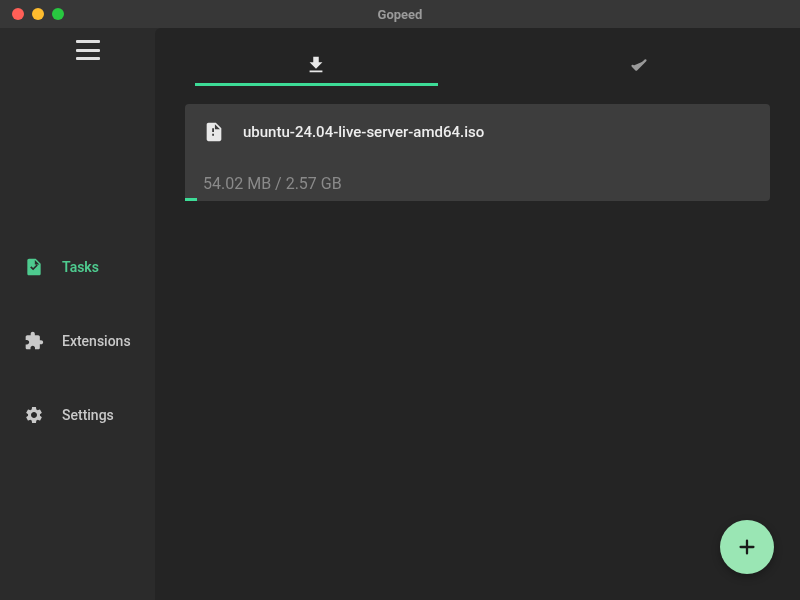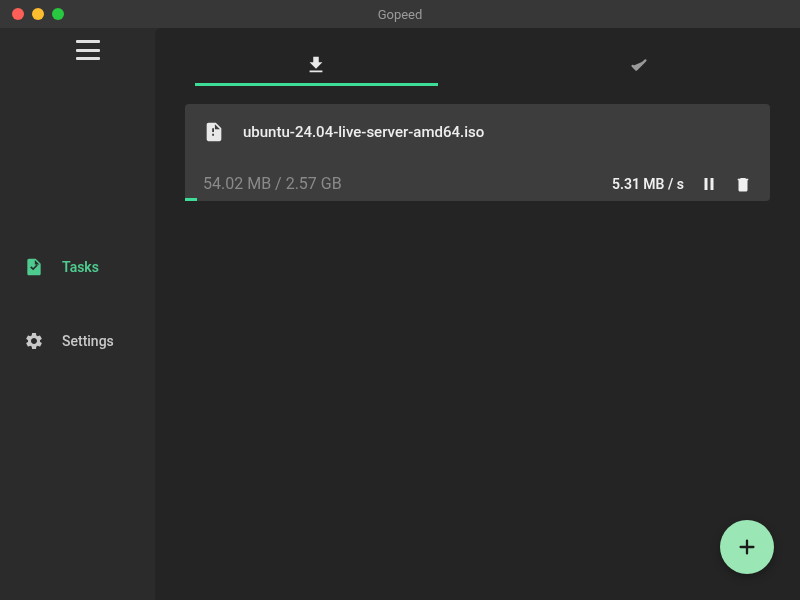--- a/index.html
+++ b/index.html
@@ -30,21 +30,21 @@
     }
     .tl-close { background: #ff5f57; }
     .tl-min { background: #febc2e; }
     .tl-max { background: #28c840; }
     .titlebar-title {
       position: absolute;
       left: 50%;
       transform: translateX(-50%);
       color: #9a9a9a;
       font-size: 13px;
-      font-weight: 400;
+      font-weight: 700;
     }
     .app-body {
       display: flex;
       height: calc(100% - 28px);
     }
     .sidebar {
       width: 155px;
       background: #2b2b2b;
       display: flex;
       flex-direction: column;
@@ -209,20 +209,26 @@
         <span></span>
     </div>
 
     <div class="nav-item active">
       <svg class="nav-icon" viewBox="0 0 24 24">
         <path d="M14 2H6c-1.1 0-2 .9-2 2v16c0 1.1.9 2 2 2h12c1.1 0 2-.9 2-2V8l-6-6zm-3.06 14L7.4 12.46l1.41-1.41 2.12 2.12 4.24-4.24 1.41 1.41L10.94 16zM13 9V3.5L18.5 9H13z"></path>
       </svg>
       <span class="nav-label">Tasks</span>
     </div>
 
+    <div class="nav-item">
+      <svg class="nav-icon" viewBox="0 0 24 24">
+        <path d="M20.5 11H19V7c0-1.1-.9-2-2-2h-4V3.5C13 2.12 11.88 1 10.5 1S8 2.12 8 3.5V5H4c-1.1 0-2 .9-2 2v3.8h1.5c1.49 0 2.7 1.21 2.7 2.7s-1.21 2.7-2.7 2.7H2V20c0 1.1.9 2 2 2h3.8v-1.5c0-1.49 1.21-2.7 2.7-2.7s2.7 1.21 2.7 2.7V22H17c1.1 0 2-.9 2-2v-4h1.5c1.38 0 2.5-1.12 2.5-2.5S21.88 11 20.5 11z"></path>
+      </svg>
+      <span class="nav-label">Extensions</span>
+    </div>
 
     <div class="nav-item">
       <svg class="nav-icon" viewBox="0 0 24 24">
         <path d="M19.14 12.94c.04-.3.06-.61.06-.94 0-.32-.02-.64-.07-.94l2.03-1.58c.18-.14.23-.41.12-.61l-1.92-3.32c-.12-.22-.37-.29-.59-.22l-2.39.96c-.5-.38-1.03-.7-1.62-.94l-.36-2.54c-.04-.24-.24-.41-.48-.41h-3.84c-.24 0-.43.17-.47.41l-.36 2.54c-.59.24-1.13.57-1.62.94l-2.39-.96c-.22-.08-.47 0-.59.22L2.74 8.87c-.12.21-.08.47.12.61l2.03 1.58c-.05.3-.07.63-.07.94 0 .31.02.64.07.94l-2.03 1.58c-.18.14-.23.41-.12.61l1.92 3.32c.12.22.37.29.59.22l2.39-.96c.5.38 1.03.7 1.62.94l.36 2.54c.05.24.24.41.48.41h3.84c.24 0 .44-.17.47-.41l.36-2.54c.59-.24 1.13-.56 1.62-.94l2.39.96c.22.08.47 0 .59-.22l1.92-3.32c.12-.22.07-.47-.12-.61l-2.01-1.58zM12 15.6c-1.98 0-3.6-1.62-3.6-3.6s1.62-3.6 3.6-3.6 3.6 1.62 3.6 3.6-1.62 3.6-3.6 3.6z"></path>
       </svg>
       <span class="nav-label">Settings</span>
     </div>
   </div>
 
   <div class="main">
@@ -242,29 +248,20 @@
     <div class="task-list">
       <div class="task-card">
         <div class="task-top">
           <svg class="file-icon" viewBox="0 0 24 24">
             <path d="M14 2H6c-1.1 0-2 .9-2 2v16c0 1.1.9 2 2 2h12c1.1 0 2-.9 2-2V8l-6-6zm-2 14h-2v-2h2v2zm0-4h-2V8h2v4zM13 9V3.5L18.5 9H13z"></path>
           </svg>
           <div class="task-name">ubuntu-24.04-live-server-amd64.iso</div>
         </div>
         <div class="task-bottom">
           <div class="task-progress-text">54.02 MB / 2.57 GB</div>
-          <div class="task-right">
-            <div class="task-speed">5.31 MB / s</div>
-            <svg class="task-action" viewBox="0 0 24 24">
-              <path d="M6 4h4v16H6zm8 0h4v16h-4z"></path>
-            </svg>
-            <svg class="task-action" viewBox="0 0 24 24">
-              <path d="M6 7h12v13c0 1.1-.9 2-2 2H8c-1.1 0-2-.9-2-2V7zm3-3h6l1 1h3v2H5V5h3l1-1z"></path>
-            </svg>
-          </div>
         </div>
         <div class="progress-bar" style="width:2.1%"></div>
       </div>
     </div>
   </div>
 </div>
 
 <div class="fab">
   <svg viewBox="0 0 24 24" fill="none">
     <path d="M12 5v14M5 12h14" stroke-linecap="round"></path>

